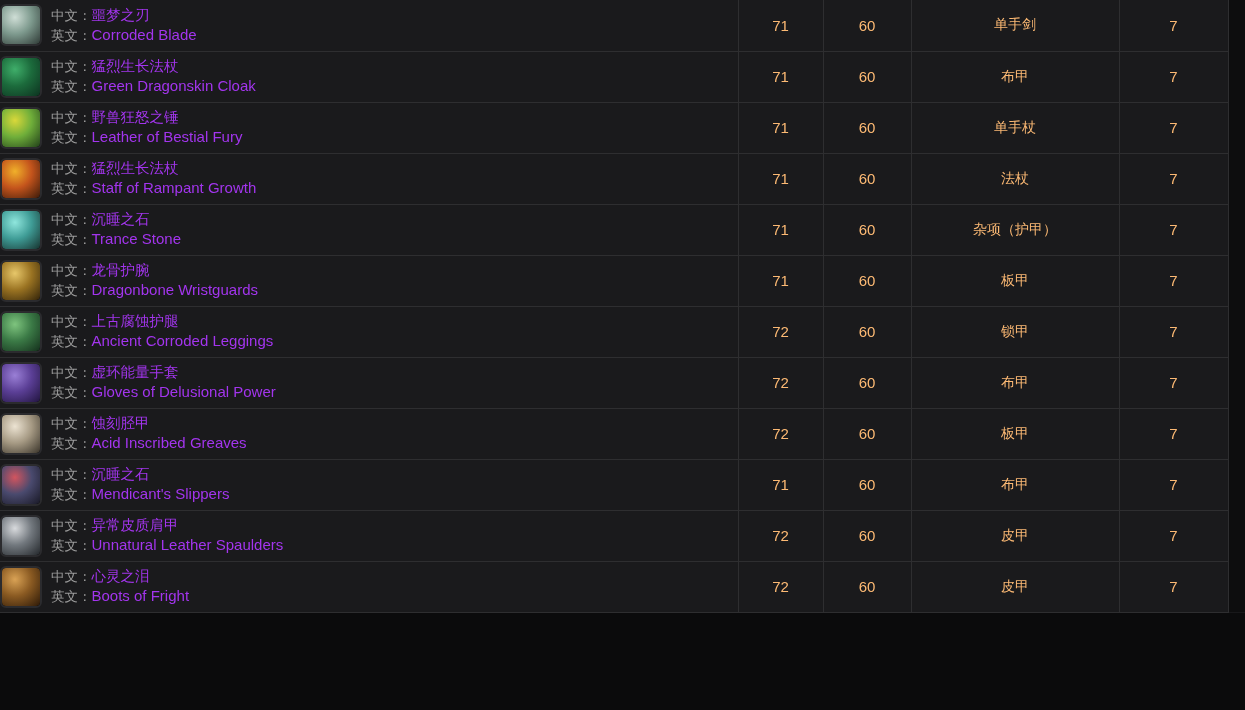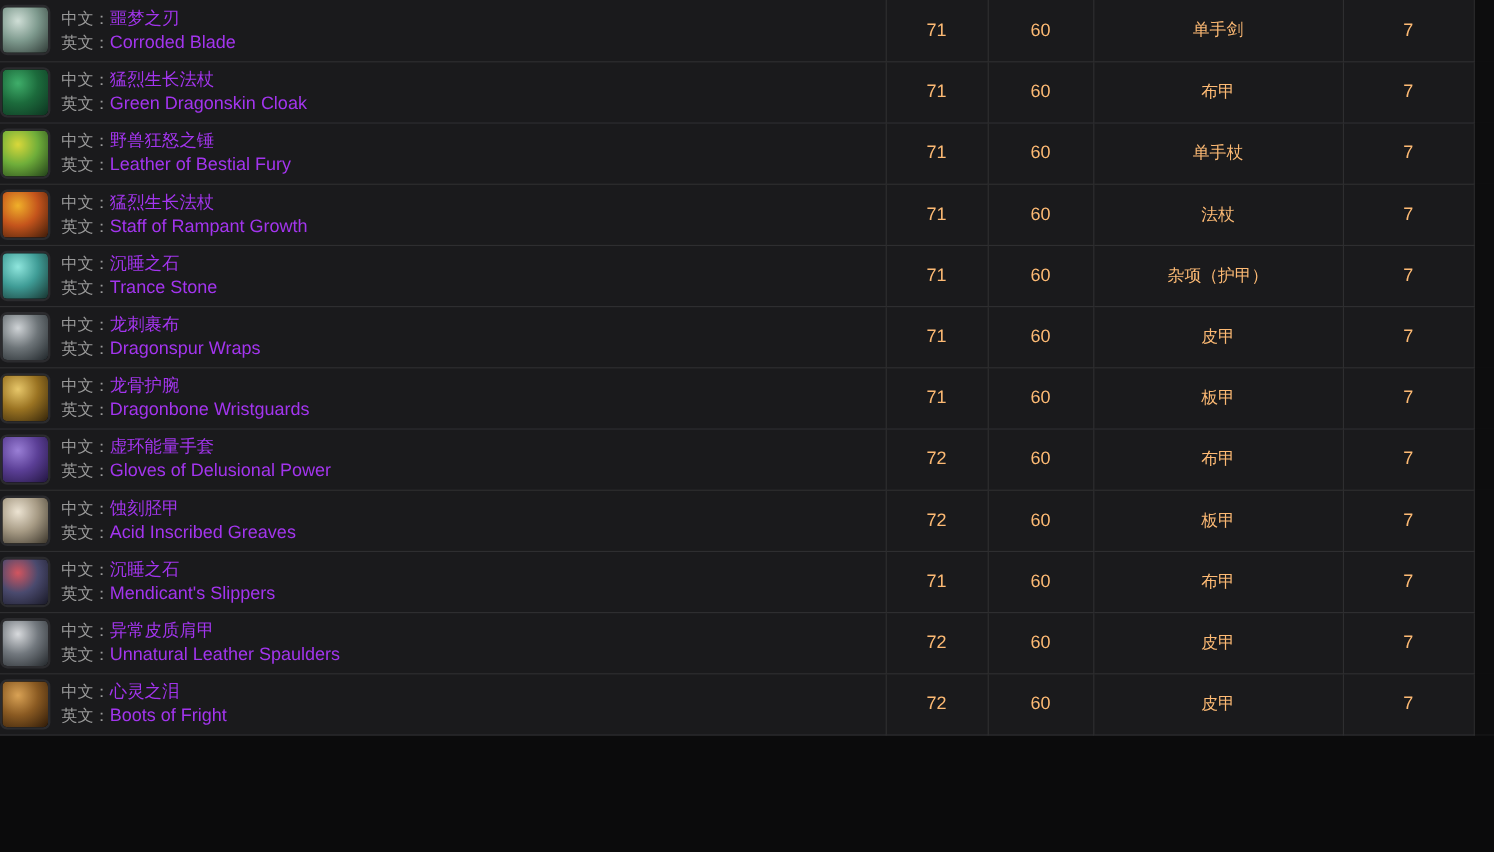--- a/index.html
+++ b/index.html
@@ -46,21 +46,21 @@
     border-right: none;
     border-bottom: none;
   }
 
   
   .item-cell {
     padding: 0 0 0 4px;
   }
   .item-inner {
     display: flex;
-    align-items: flex-end;
+    align-items: center;
     gap: 9px;
   }
 
   .icon-frame {
     width: 42px;
     height: 42px;
     flex: 0 0 42px;
     border-radius: 6px;
     border: 2px solid #2b2b2e;
     background: #0a0a0a;
@@ -205,56 +205,56 @@
         <td class="num-cell">71</td>
         <td class="num-cell">60</td>
         <td class="type-cell">杂项（护甲）</td>
         <td class="num-cell">7</td>
         <td class="pad-cell"></td>
       </tr>
       <tr>
         <td class="item-cell">
           <div class="item-inner">
             <div class="icon-frame">
-              <div class="icon-art" style="background: radial-gradient(circle at 34% 30%, rgb(207, 211, 214) 0%, rgb(109, 116, 120) 46%, rgb(32, 38, 42) 100%);"></div>
-            </div>
-            <div class="names">
-              <div class="name-row cn"><span class="lang-label">中文：</span><span class="item-name">龙刺裹布</span></div>
-              <div class="name-row en"><span class="lang-label">英文：</span><span class="item-name">Dragonspur Wraps</span></div>
-            </div>
-          </div>
-        </td>
-        <td class="num-cell">71</td>
-        <td class="num-cell">60</td>
-        <td class="type-cell">皮甲</td>
-        <td class="num-cell">7</td>
-        <td class="pad-cell"></td>
-      </tr>
-      <tr>
-        <td class="item-cell">
-          <div class="item-inner">
-            <div class="icon-frame">
               <div class="icon-art" style="background: radial-gradient(circle at 34% 30%, rgb(231, 199, 106) 0%, rgb(154, 115, 34) 46%, rgb(51, 36, 10) 100%);"></div>
             </div>
             <div class="names">
               <div class="name-row cn"><span class="lang-label">中文：</span><span class="item-name">龙骨护腕</span></div>
               <div class="name-row en"><span class="lang-label">英文：</span><span class="item-name">Dragonbone Wristguards</span></div>
             </div>
           </div>
         </td>
         <td class="num-cell">71</td>
         <td class="num-cell">60</td>
         <td class="type-cell">板甲</td>
         <td class="num-cell">7</td>
         <td class="pad-cell"></td>
       </tr>
       <tr>
         <td class="item-cell">
           <div class="item-inner">
             <div class="icon-frame">
+              <div class="icon-art" style="background: radial-gradient(circle at 34% 30%, rgb(126, 196, 126) 0%, rgb(59, 122, 70) 46%, rgb(20, 48, 28) 100%);"></div>
+            </div>
+            <div class="names">
+              <div class="name-row cn"><span class="lang-label">中文：</span><span class="item-name">上古腐蚀护腿</span></div>
+              <div class="name-row en"><span class="lang-label">英文：</span><span class="item-name">Ancient Corroded Leggings</span></div>
+            </div>
+          </div>
+        </td>
+        <td class="num-cell">72</td>
+        <td class="num-cell">60</td>
+        <td class="type-cell">锁甲</td>
+        <td class="num-cell">7</td>
+        <td class="pad-cell"></td>
+      </tr>
+      <tr>
+        <td class="item-cell">
+          <div class="item-inner">
+            <div class="icon-frame">
               <div class="icon-art" style="background: radial-gradient(circle at 34% 30%, rgb(154, 127, 214) 0%, rgb(91, 63, 150) 46%, rgb(34, 21, 64) 100%);"></div>
             </div>
             <div class="names">
               <div class="name-row cn"><span class="lang-label">中文：</span><span class="item-name">虚环能量手套</span></div>
               <div class="name-row en"><span class="lang-label">英文：</span><span class="item-name">Gloves of Delusional Power</span></div>
             </div>
           </div>
         </td>
         <td class="num-cell">72</td>
         <td class="num-cell">60</td>

